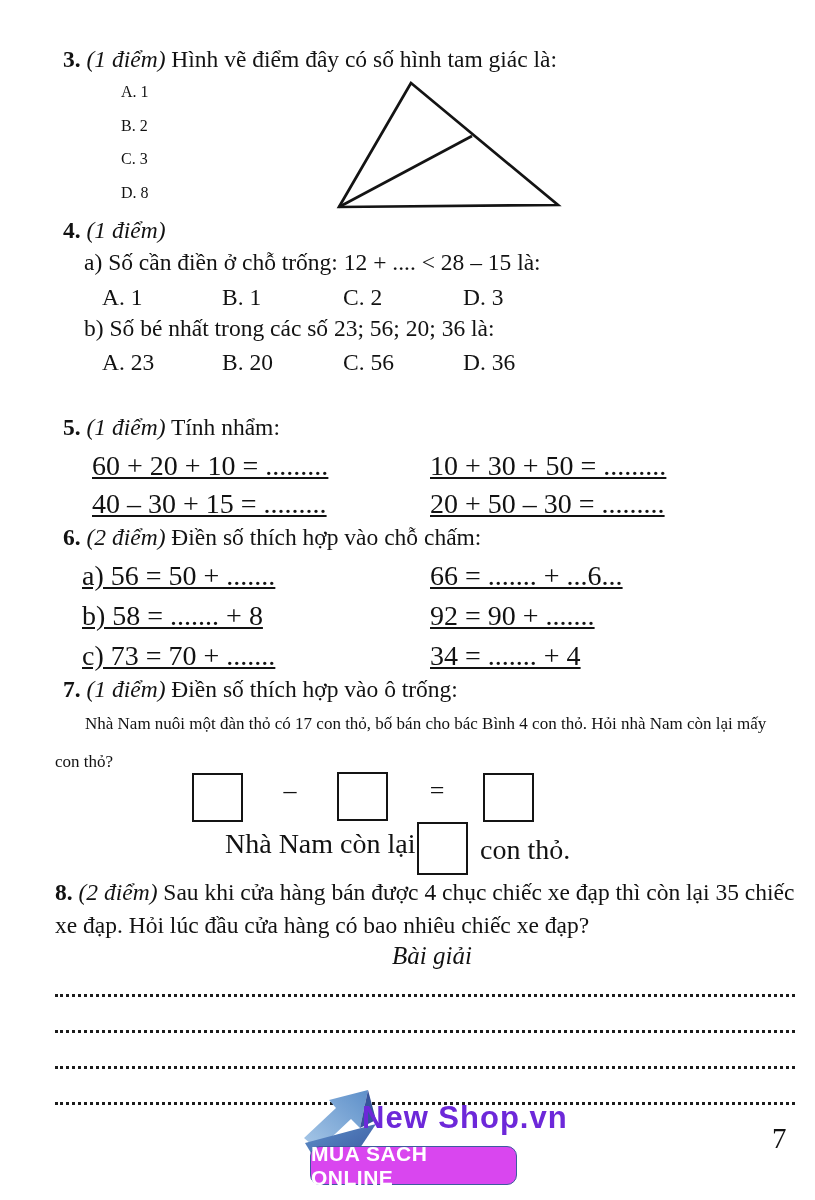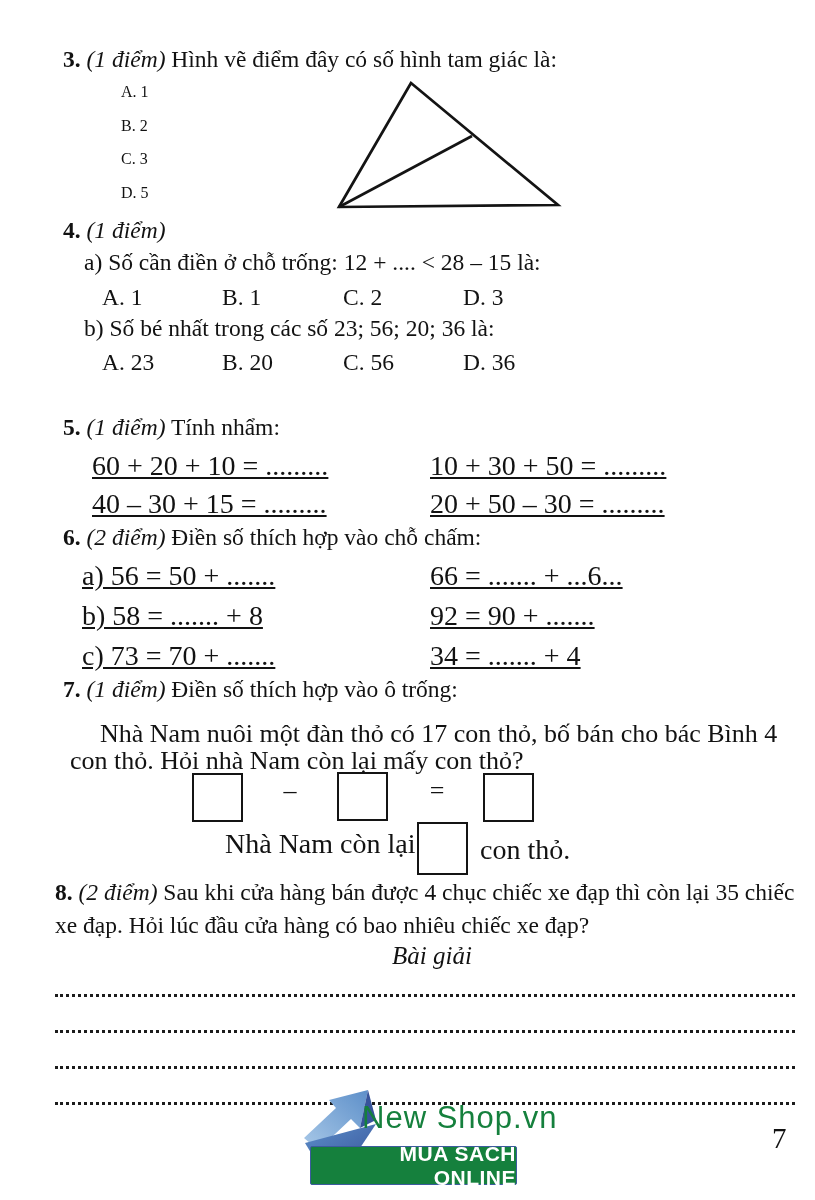--- a/index.html
+++ b/index.html
@@ -9,56 +9,56 @@
     margin:0 auto;
   }
   .abs{position:absolute;}
   .qline{font-size:23.5px;white-space:nowrap;}
   .qnum{font-weight:bold;}
   .pts{font-style:italic;}
   .opt{font-size:16px;height:33.5px;}
   .optrow span{display:inline-block;font-size:23.5px;}
   .row{left:0;top:0;width:815px;height:32px;}
   .cl{position:absolute;font-size:28px;white-space:nowrap;text-decoration:underline;}
-  .para{font-size:26px;line-height:27px;text-indent:30px;margin:15px;}
+  .para{font-size:17px;line-height:38px;text-indent:30px;margin:0;}
   .para8{font-size:23.5px;line-height:33px;margin:0;}
   .box{position:absolute;width:47px;height:45px;border:2.6px solid #141414;background:#fff;}
   .opsign{position:absolute;font-size:26px;text-align:center;}
   .ansline{position:absolute;font-size:28px;white-space:nowrap;}
   .baigiai{font-size:25px;font-style:italic;text-align:center;}
   .dotline{position:absolute;left:55px;width:740px;height:0;border-bottom:3.4px dotted #1c1c1c;}
   .sechead{font-size:24.5px;font-weight:bold;}
   .brand{
-    font-family:"Liberation Sans",sans-serif;font-weight:normal;
-    font-size:31px;color:#15803d;letter-spacing:1px;white-space:nowrap;
+    font-family:"Liberation Sans",sans-serif;font-weight:bold;
+    font-size:31px;color:#6d28d9;letter-spacing:1px;white-space:nowrap;
   }
   .shopbtn{
-    position:absolute;width:205px;height:37px;border-radius:2px;background:#15803d;
+    position:absolute;width:205px;height:37px;border-radius:10px;background:#d946ef;
     display:flex;align-items:center;justify-content:center;
     font-family:"Liberation Sans",sans-serif;font-weight:bold;font-size:21px;
-    color:#ffffff;letter-spacing:0.5px;border:1px solid #3d5b9e;cursor:pointer;text-align:right;
+    color:#ffffff;letter-spacing:0.5px;border:1px solid #3d5b9e;cursor:pointer;
   }
   .pagenum{font-size:29px;}
 </style>
 </head>
 <body>
 
 <div class="page">
 
   <div class="abs qline" style="left:63px;top:46px">
     <b class="qnum">3.</b>
     <i class="pts">(1 điểm)</i>
     <span>Hình vẽ điểm đây có số hình tam giác là:</span>
   </div>
 
   <div class="abs" style="left:121px;top:83px">
     <div class="opt">A. 1</div>
     <div class="opt">B. 2</div>
     <div class="opt">C. 3</div>
-    <div class="opt">D. 5</div>
+    <div class="opt">D. 8</div>
   </div>
 
   <svg class="abs" style="left:332px;top:79px" width="232" height="134" viewBox="0 0 232 134">
     <polygon points="79,4 7,128 226,126" fill="none" stroke="#141414" stroke-width="2.7"></polygon>
     <line x1="7" y1="128" x2="140" y2="57" stroke="#141414" stroke-width="2.7"></line>
   </svg>
 
   <div class="abs qline" style="left:63px;top:217px">
     <b class="qnum">4.</b>
     <i class="pts">(1 điểm)</i>

